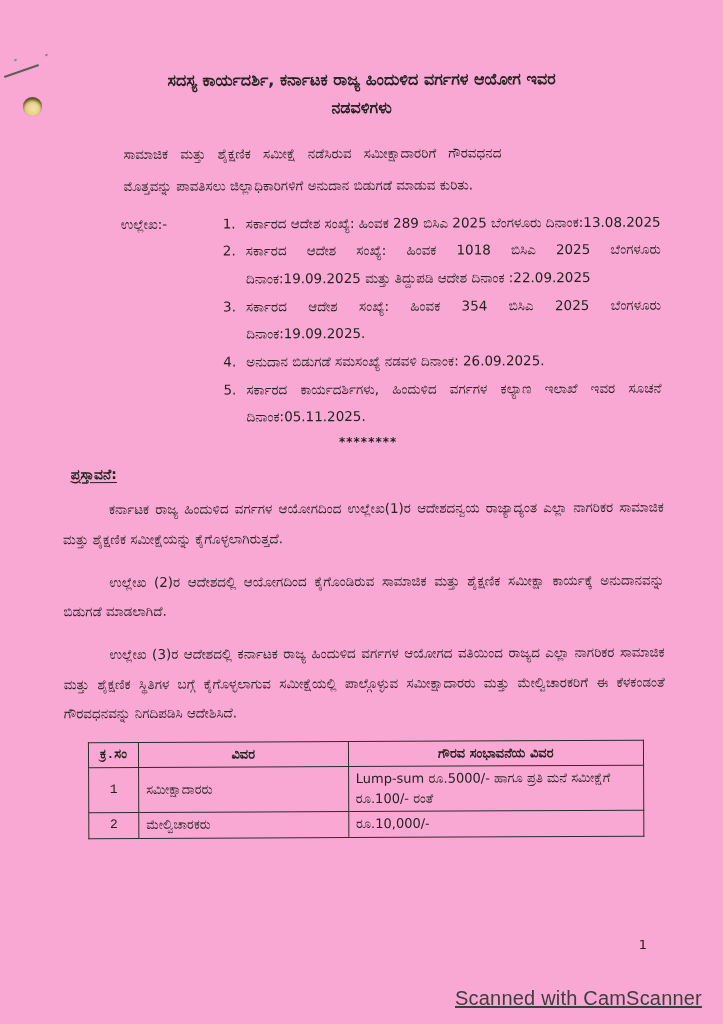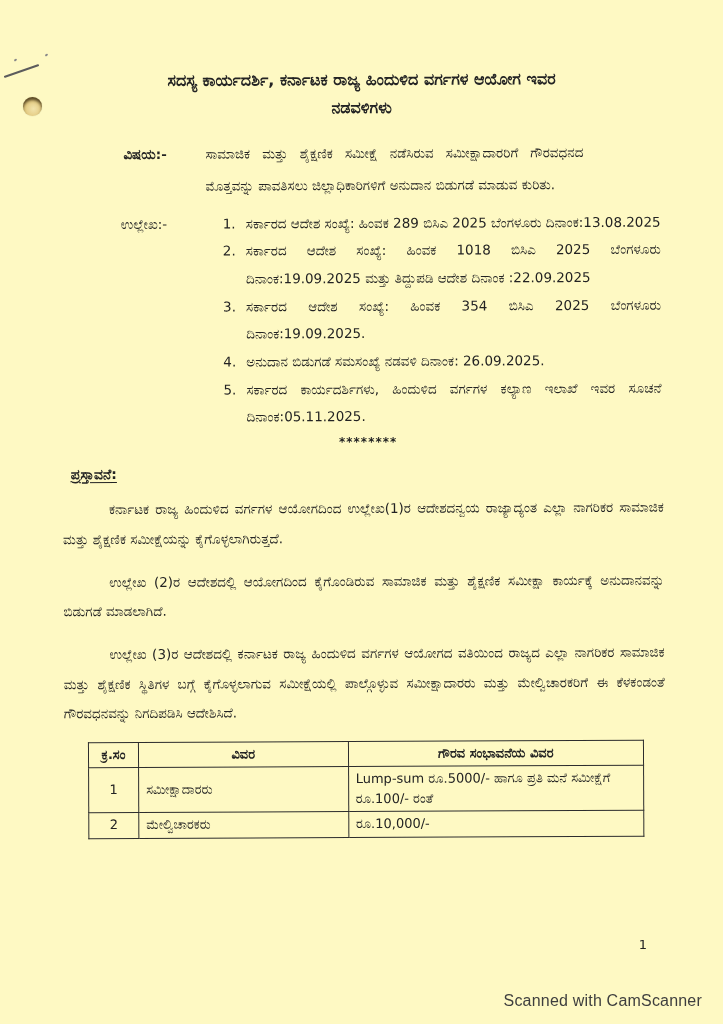--- a/index.html
+++ b/index.html
@@ -4,21 +4,21 @@
 <style>
   * { box-sizing: border-box; margin: 0; padding: 0; }
   html, body { background: #ffffff; }
   body { font-family: "DejaVu Sans", sans-serif; }
 
   .page {
     position: relative;
     width: 723px;
     height: 1024px;
     margin: 0 auto;
-    background: #fef9c3;
+    background: #f9a8d4;
     color: #232323;
     overflow: hidden;
   }
 
   
   .pen-mark {
     position: absolute;
     left: 3px; top: 70px;
     width: 37px; height: 2px;
     background: #5c5c5c;
@@ -109,60 +109,60 @@
     width: 556px;
     font-size: 13px;
   }
   .honorarium-table th, .honorarium-table td {
     border: 1.6px solid #2d2d2d;
     padding: 2px 7px;
     line-height: 1.55;
     vertical-align: middle;
   }
   .honorarium-table th { font-weight: bold; text-align: center; }
-  .col-sl { width: 50px; text-align: center; }
+  .col-sl { width: 50px; text-align: center; font-family: Liberation Mono, monospace; }
   .col-desc { width: 210px; }
   .col-amt { width: 296px; }
 
   .page-num {
     position: absolute;
     right: 76px;
     bottom: 72px;
     font-size: 13px;
   }
 
   .watermark {
     position: absolute;
     right: 21px;
     bottom: 14px;
     font-family: "Liberation Sans", sans-serif;
-    font-size: 16px;
+    font-size: 20px;
     color: #3e3e3e;
     letter-spacing: 0.2px;
+    text-decoration: underline;
   }
 </style>
 </head>
 <body>
 
 <div class="page">
 
   <div class="pen-mark"></div>
   <div class="pen-speck-1"></div>
   <div class="pen-speck-2"></div>
   <div class="punch-hole"></div>
 
   <div class="content">
 
     <div class="doc-title">
       <div>ಸದಸ್ಯ ಕಾರ್ಯದರ್ಶಿ, ಕರ್ನಾಟಕ ರಾಜ್ಯ ಹಿಂದುಳಿದ ವರ್ಗಗಳ ಆಯೋಗ ಇವರ</div>
       <div>ನಡವಳಿಗಳು</div>
     </div>
 
     <div class="subject-row">
-      <div class="subject-label">ವಿಷಯ:-</div>
       <div class="subject-text">ಸಾಮಾಜಿಕ ಮತ್ತು ಶೈಕ್ಷಣಿಕ ಸಮೀಕ್ಷೆ ನಡೆಸಿರುವ ಸಮೀಕ್ಷಾದಾರರಿಗೆ ಗೌರವಧನದ ಮೊತ್ತವನ್ನು ಪಾವತಿಸಲು ಜಿಲ್ಲಾಧಿಕಾರಿಗಳಿಗೆ ಅನುದಾನ ಬಿಡುಗಡೆ ಮಾಡುವ ಕುರಿತು.</div>
     </div>
 
     <div class="ref-row">
       <div class="ref-label">ಉಲ್ಲೇಖ:-</div>
       <div class="ref-list">
         <div class="ref-item">
           <span class="ref-num">1.</span>
           <span class="ref-text">ಸರ್ಕಾರದ ಆದೇಶ ಸಂಖ್ಯೆ: ಹಿಂವಕ 289 ಬಿಸಿಎ 2025 ಬೆಂಗಳೂರು ದಿನಾಂಕ:13.08.2025</span>
         </div>

